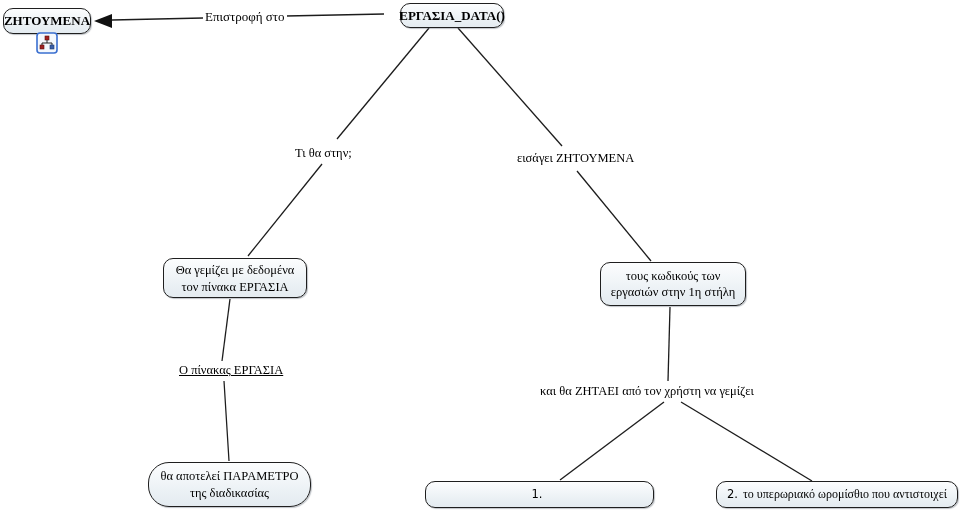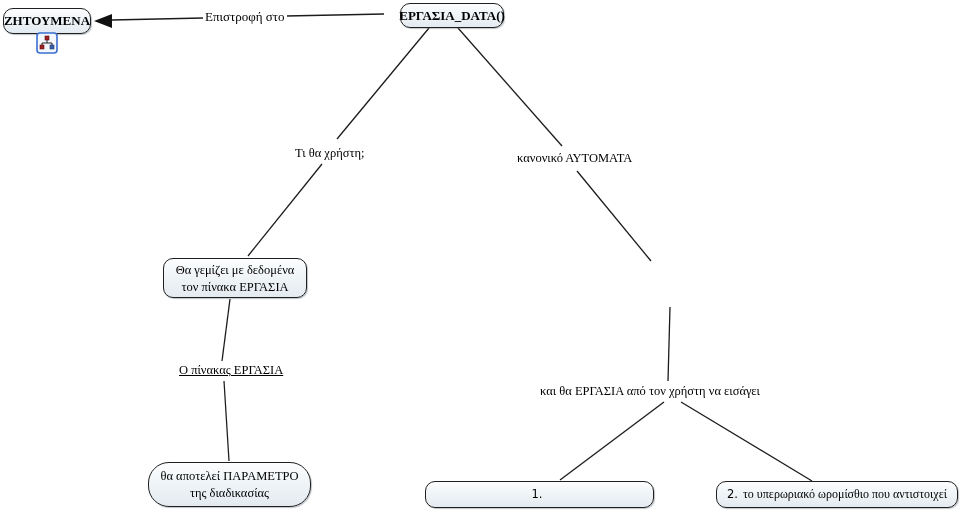--- a/index.html
+++ b/index.html
@@ -102,33 +102,36 @@
   </div>
 
   <div class="node" style="left:163px; top:258px; width:144px; height:40px;align-items:flex-end;">
     <span>Θα γεμίζει με δεδομένα τον πίνακα ΕΡΓΑΣΙΑ</span>
   </div>
 
   <div class="node" style="left:148px; top:462px; width:163px; height:45px;border-radius:21px;">
     <span>θα αποτελεί ΠΑΡΑΜΕΤΡΟ της διαδικασίας</span>
   </div>
 
+  <div class="node" style="left:600px; top:262px; width:146px; height:44px;">
+    <span>τους κωδικούς των εργασιών στην 1η στήλη</span>
+  </div>
 
   <div class="node oneline" style="left:425px; top:481px; width:229px; height:27px;">
     <span class="num">1.</span>
   </div>
 
   <div class="node oneline" style="left:716px; top:481px; width:242px; height:27px;">
     <span class="num">2.</span>
     <span>το υπερωριακό ωρομίσθιο που αντιστοιχεί</span>
   </div>
 
   <div class="link-label big" style="left:203px; top:9px;text-align:right;">Επιστροφή στο</div>
 
-  <div class="link-label" style="left:293px; top:146px;">Τι θα χρήστη;</div>
+  <div class="link-label" style="left:293px; top:146px;">Τι θα στην;</div>
 
-  <div class="link-label" style="left:515px; top:151px;">κανονικό ΑΥΤΟΜΑΤΑ</div>
+  <div class="link-label" style="left:515px; top:151px;">εισάγει ΖΗΤΟΥΜΕΝΑ</div>
 
   <div class="link-label" style="left:177px; top:363px;text-decoration:underline;">Ο πίνακας ΕΡΓΑΣΙΑ</div>
 
-  <div class="link-label" style="left:538px; top:384px;">και θα ΕΡΓΑΣΙΑ από τον χρήστη να εισάγει</div>
+  <div class="link-label" style="left:538px; top:384px;">και θα ΖΗΤΑΕΙ από τον χρήστη να γεμίζει</div>
 
 </div>
 
 </body></html>

